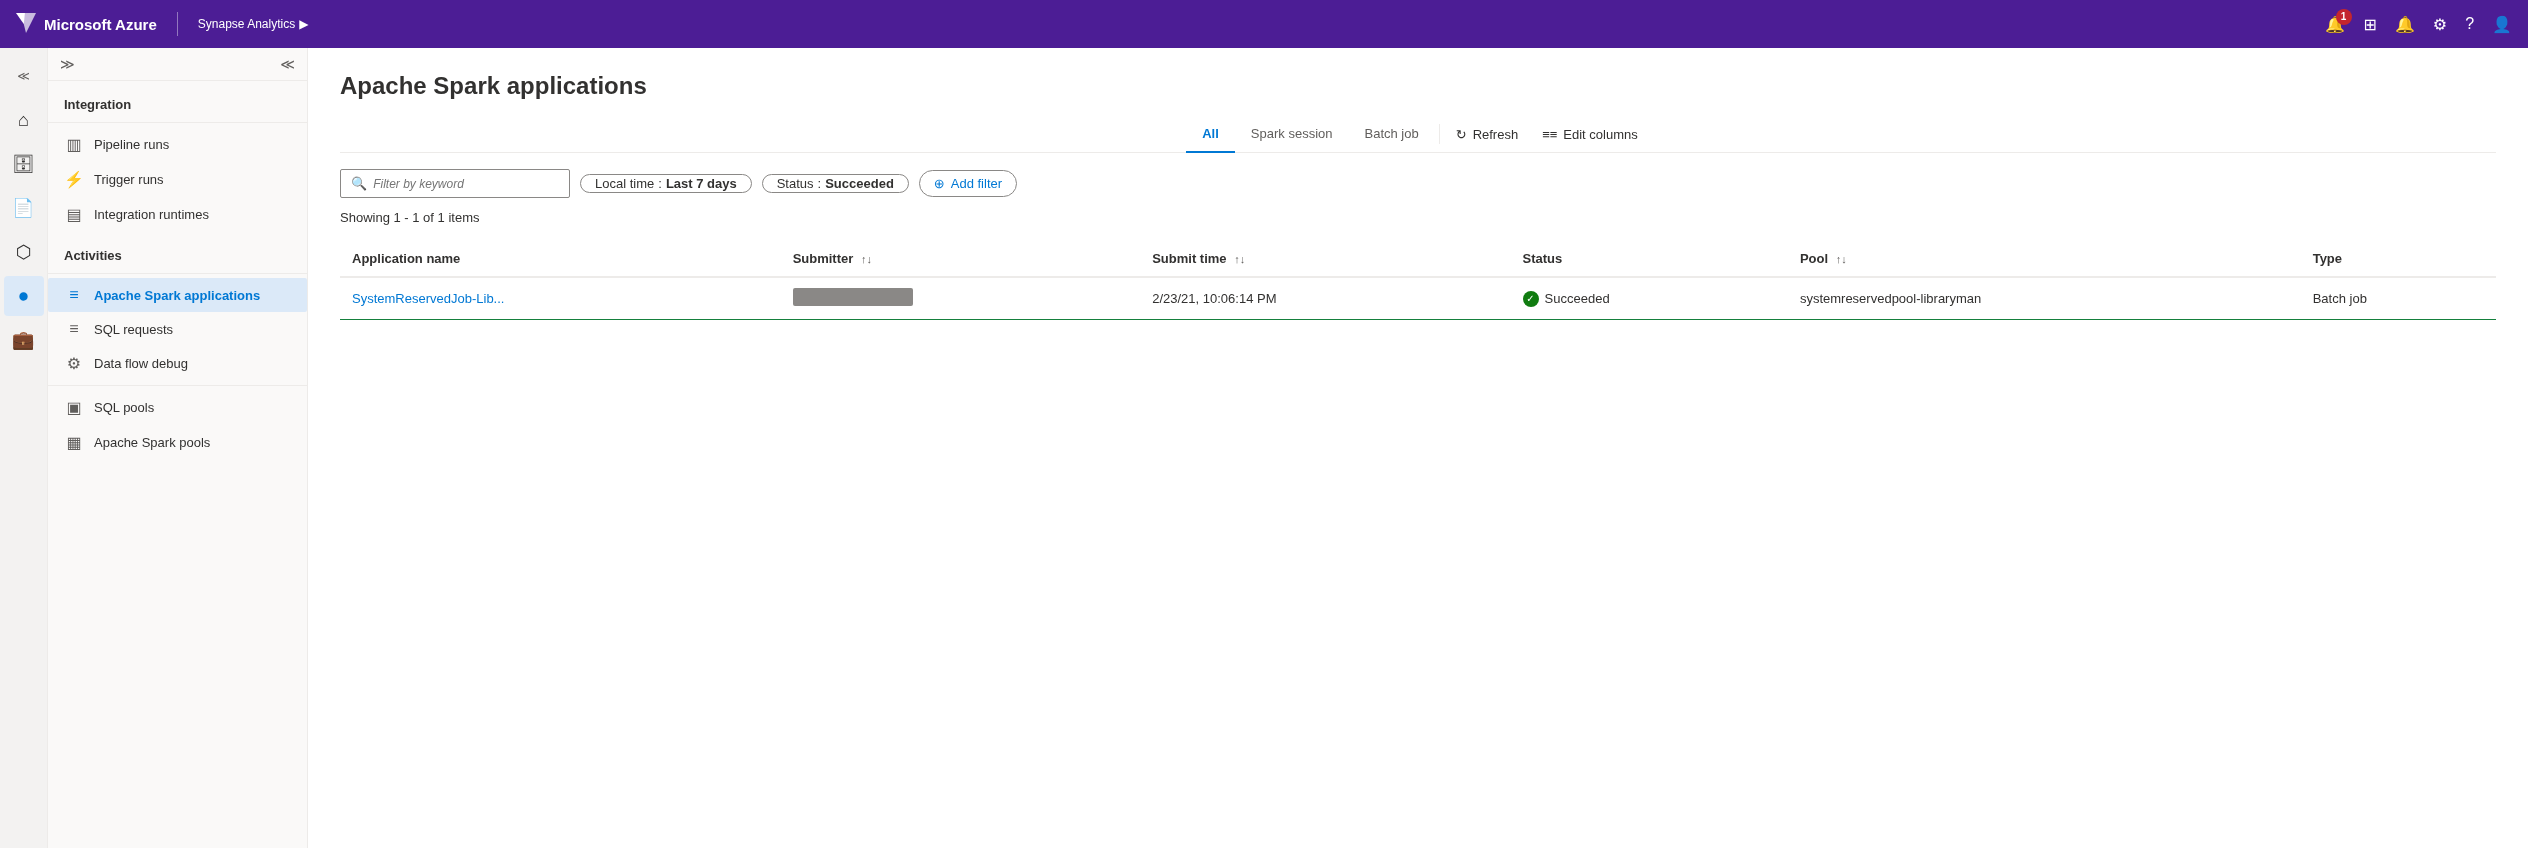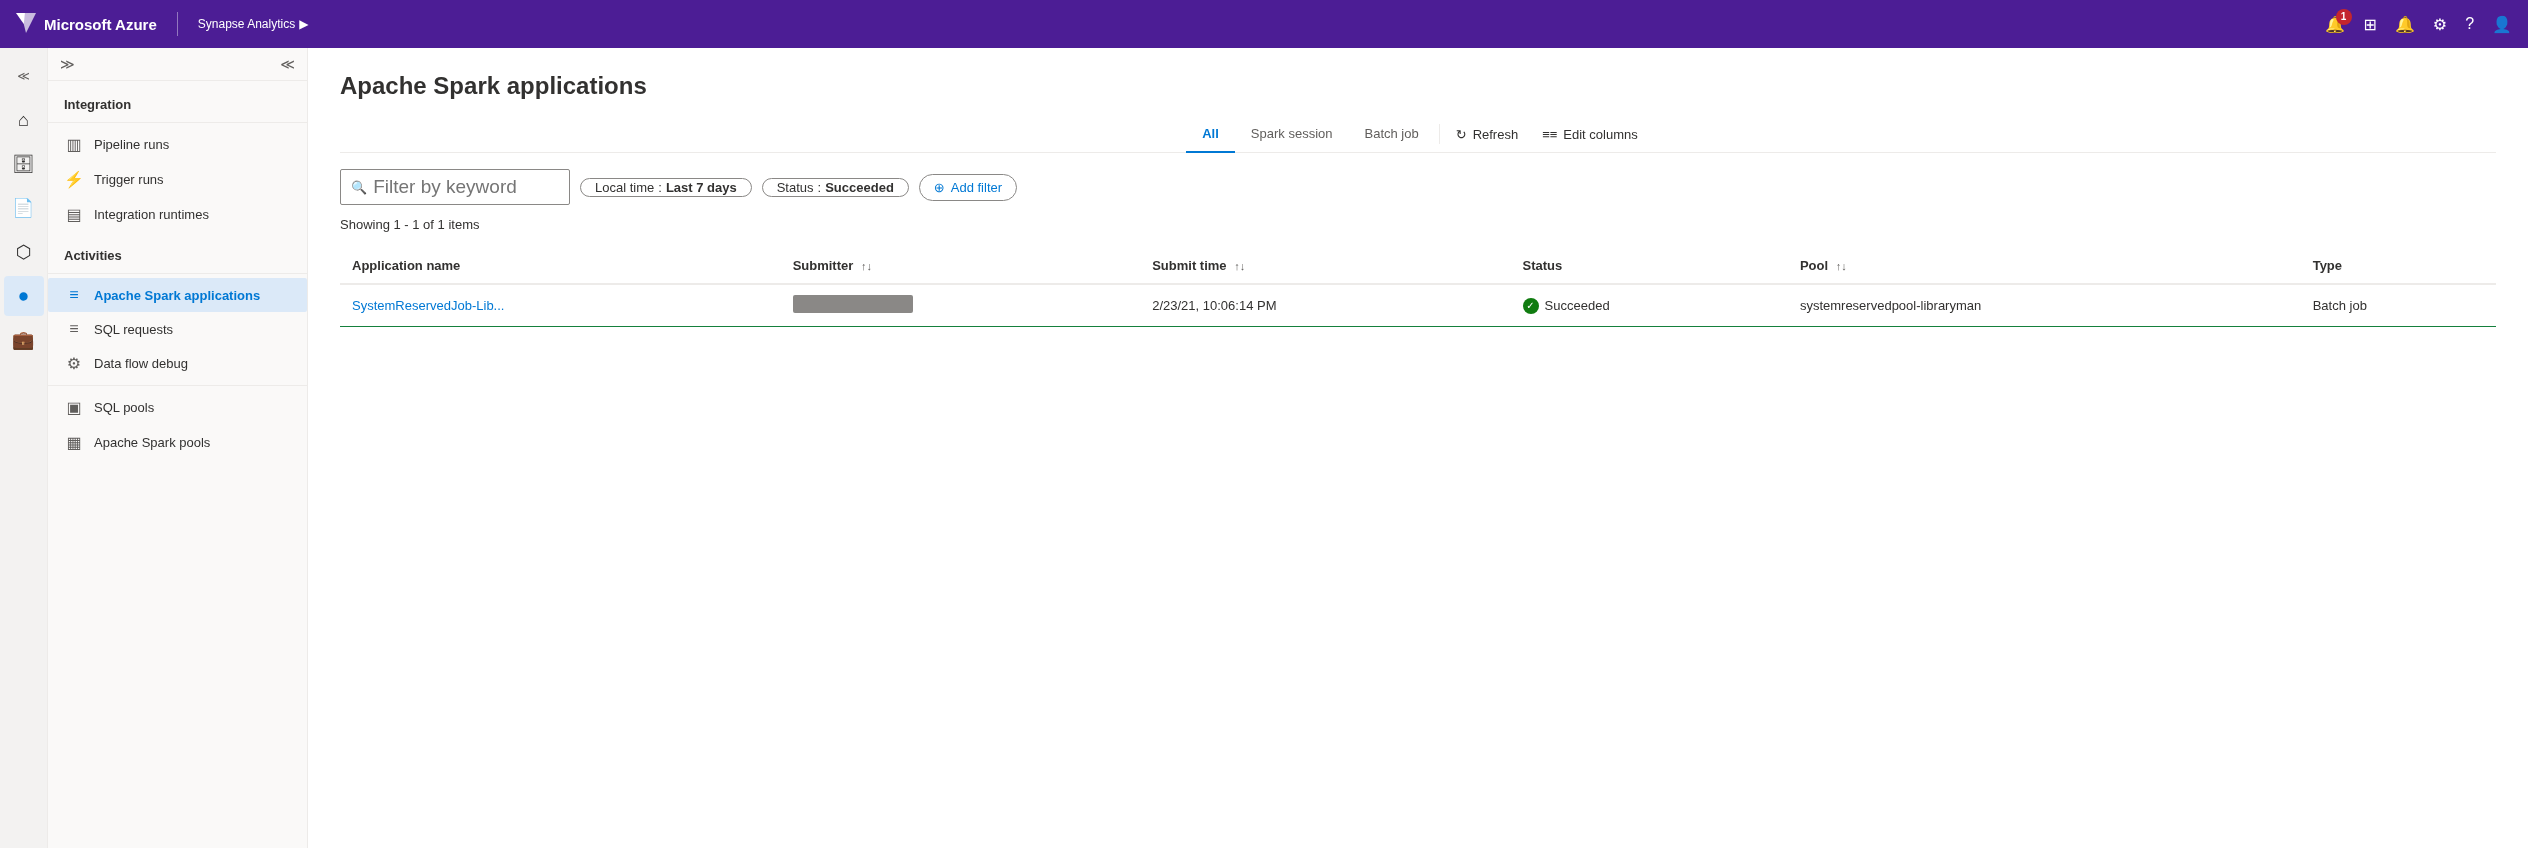--- a/index.html
+++ b/index.html
@@ -214,24 +214,25 @@
       border: 1px solid #8a8886;
       border-radius: 2px;
       padding: 6px 10px;
       width: 230px;
       gap: 6px;
       background: white;
     }
     .search-box input {
       border: none;
       outline: none;
-      font-size: 19px;
+      font-size: 12px;
       color: #323130;
       width: 100%;
       background: transparent;
+      font-style: italic;
     }
     .filter-chip {
       display: flex;
       align-items: center;
       gap: 4px;
       border: 1px solid #8a8886;
       border-radius: 16px;
       padding: 1px 14px;
       font-size: 13px;
       cursor: pointer;

